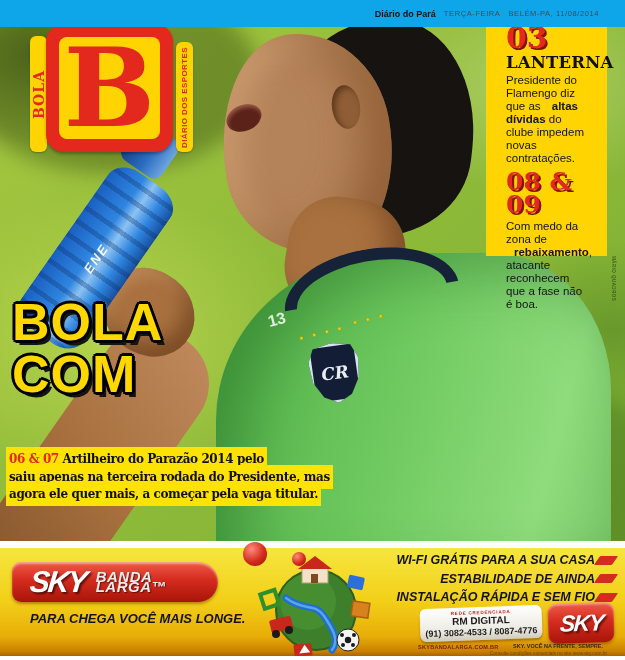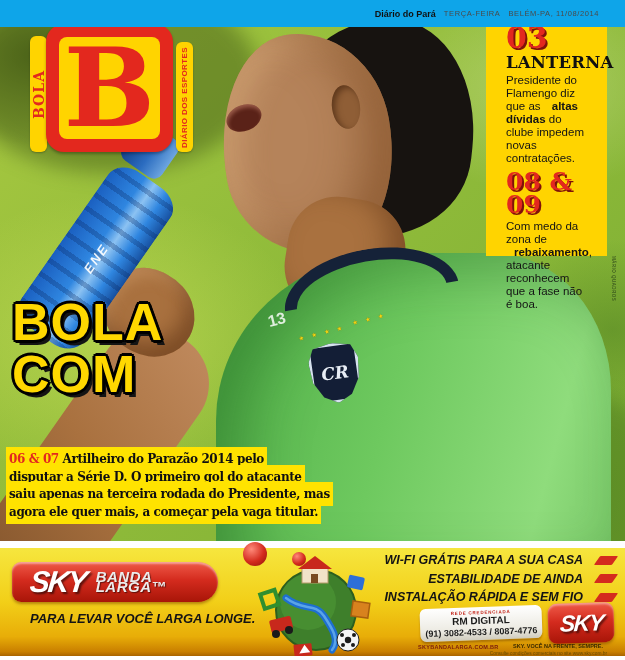--- a/index.html
+++ b/index.html
@@ -118,21 +118,21 @@
     border-radius:10px 22px 22px 10px;box-shadow:0 2px 3px rgba(120,60,0,.5), inset 0 2px 2px rgba(255,255,255,.45);
     display:flex;align-items:center;padding-left:18px;box-sizing:border-box;}
   .sky-wordmark{color:#fff;font-weight:bold;font-style:italic;font-size:30px;letter-spacing:-2px;
     text-shadow:2px 2px 2px rgba(0,0,0,.55);transform:skewX(-6deg);}
   .sky-product{margin-left:10px;color:#ececec;font-weight:bold;font-style:italic;font-size:15px;
     line-height:10.5px;letter-spacing:.5px;text-shadow:1px 1px 1px rgba(0,0,0,.5);}
   .ad-tagline{position:absolute;left:30px;top:62px;color:#141414;font-weight:bold;font-style:italic;
     font-size:13px;line-height:17px;}
   .globe{position:absolute;left:256px;top:4px;}
   .benefits{position:absolute;right:10px;top:5px;display:flex;flex-direction:column;gap:4.5px;align-items:flex-end;}
-  .benefit{display:flex;align-items:center;gap:14px;color:#141414;font-weight:bold;font-style:italic;font-size:12.5px;}
+  .benefit{display:flex;align-items:center;gap:2px;color:#141414;font-weight:bold;font-style:italic;font-size:12.5px;}
   .chev{width:18px;height:9px;background:#d42b1e;transform:skewX(-35deg);border-radius:1px;
     box-shadow:-24px 0 0 -3px rgba(212,43,30,.0);}
   .dealer-box{position:absolute;left:420px;top:59px;width:122px;height:33px;
     background:linear-gradient(180deg,#ffffff 0%,#eceae2 70%,#cfcbbd 100%);border-radius:6px;
     transform:rotate(-2deg);box-shadow:0 2px 2px rgba(100,50,0,.4);
     display:flex;flex-direction:column;align-items:center;justify-content:center;line-height:1.12;}
   .dealer-label{font-size:4.5px;font-weight:bold;color:#c01a0e;letter-spacing:.8px;}
   .dealer-name{font-size:10px;font-weight:bold;color:#1a1a1a;}
   .dealer-phones{font-size:9px;font-weight:bold;color:#1a1a1a;}
   .sky-box{position:absolute;left:548px;top:55px;width:66px;height:40px;
@@ -207,41 +207,40 @@
     <div class="sb-text"><span>Com medo da zona de </span><b>rebaixamento</b><span>, atacante reconhecem que a fase não é boa.</span></div>
   </div>
 
   <div class="headline">
     <div>BOLA</div>
     <div>COM</div>
   </div>
 
   <div class="deck">
     <div class="line"><span class="hl"><span class="pages">06 &amp; 07</span>&nbsp;<span>Artilheiro do Parazão 2014 pelo</span></span></div>
-    <div class="line"><span class="hl">disputar a Série D. O primeiro gol do atacante</span></div>
     <div class="line"><span class="hl">saiu apenas na terceira rodada do Presidente, mas</span></div>
     <div class="line"><span class="hl">agora ele quer mais, a começar pela vaga titular.</span></div>
   </div>
 
   <span class="photo-credit">MÁRIO QUADROS</span>
 
   <div class="ad">
     <div class="ad-ball" style="left:243px;top:-6px;width:24px;height:24px;"></div>
     <div class="ad-ball" style="left:292px;top:4px;width:14px;height:14px;"></div>
 
     <div class="sky-banner">
       <span class="sky-wordmark">SKY</span>
       <span class="sky-product">
         <span>BANDA</span><br>
         <span>LARGA™</span>
       </span>
     </div>
 
     <div class="ad-tagline">
-      <div>PARA LEVAR VOCÊ LARGA LONGE.</div>
+      <div>PARA CHEGA VOCÊ MAIS LONGE.</div>
     </div>
 
     <svg class="globe" width="126" height="104" viewBox="0 0 126 104">
       <circle cx="60" cy="58" r="40" fill="#3e7f2b" stroke="#2c5e1e" stroke-width="2"></circle>
       <circle cx="52" cy="50" r="28" fill="#4c9434" opacity="0.7"></circle>
       <path d="M30,46 C48,60 58,50 68,64 C76,76 84,88 76,98" fill="none" stroke="#1e6fd0" stroke-width="7" stroke-linecap="round"></path>
       <path d="M30,46 C48,60 58,50 68,64 C76,76 84,88 76,98" fill="none" stroke="#5aa4e8" stroke-width="2.5" stroke-linecap="round"></path>
       <rect x="46" y="16" width="26" height="15" fill="#f2e3c8" stroke="#b89a6a" stroke-width="1"></rect>
       <polygon points="42,17 59,4 76,17" fill="#c8281c"></polygon>
       <rect x="55" y="22" width="7" height="9" fill="#7a4a20"></rect>

